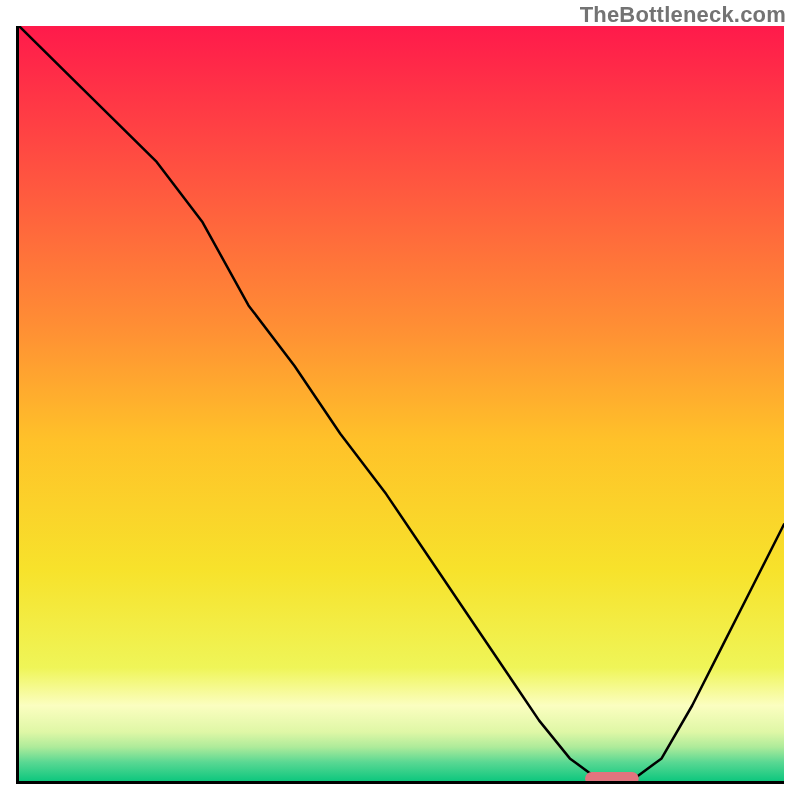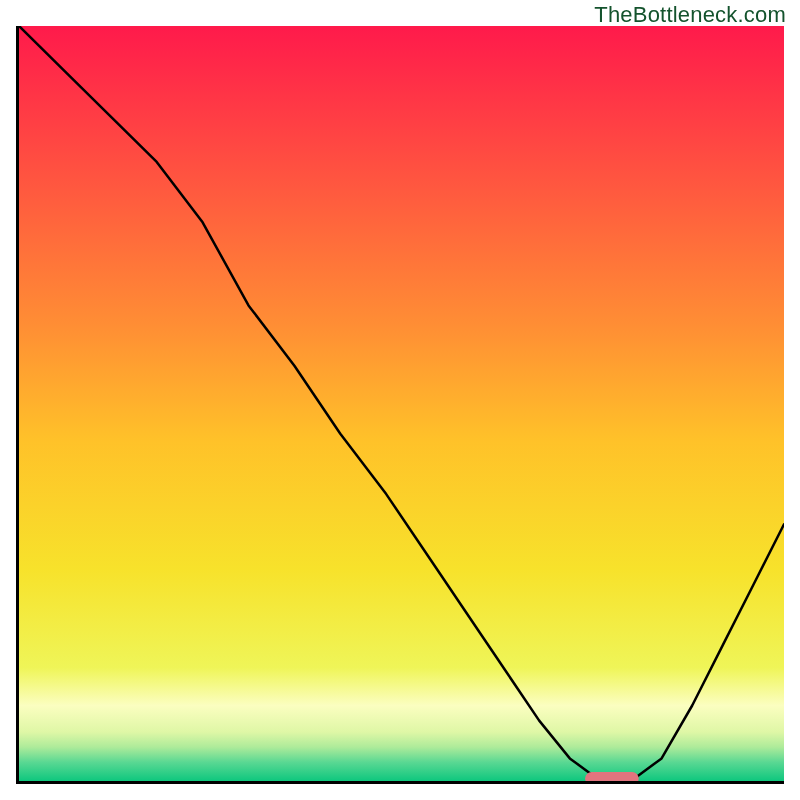--- a/index.html
+++ b/index.html
@@ -25,22 +25,22 @@
     border-bottom: 3px solid #000;
     box-sizing: border-box;
     overflow: hidden;
   }
   .watermark {
     position: absolute;
     top: 2px;
     right: 14px;
     font-family: Arial, Helvetica, sans-serif;
     font-size: 22px;
-    font-weight: 400;
-    color: #14532d;
+    font-weight: 700;
+    color: #737373;
     letter-spacing: 0.2px;
   }
   svg.bg, svg.curve, svg.marker {
     position: absolute;
     left: 0;
     top: 0;
   }
 </style>
 </head>
 <body>

